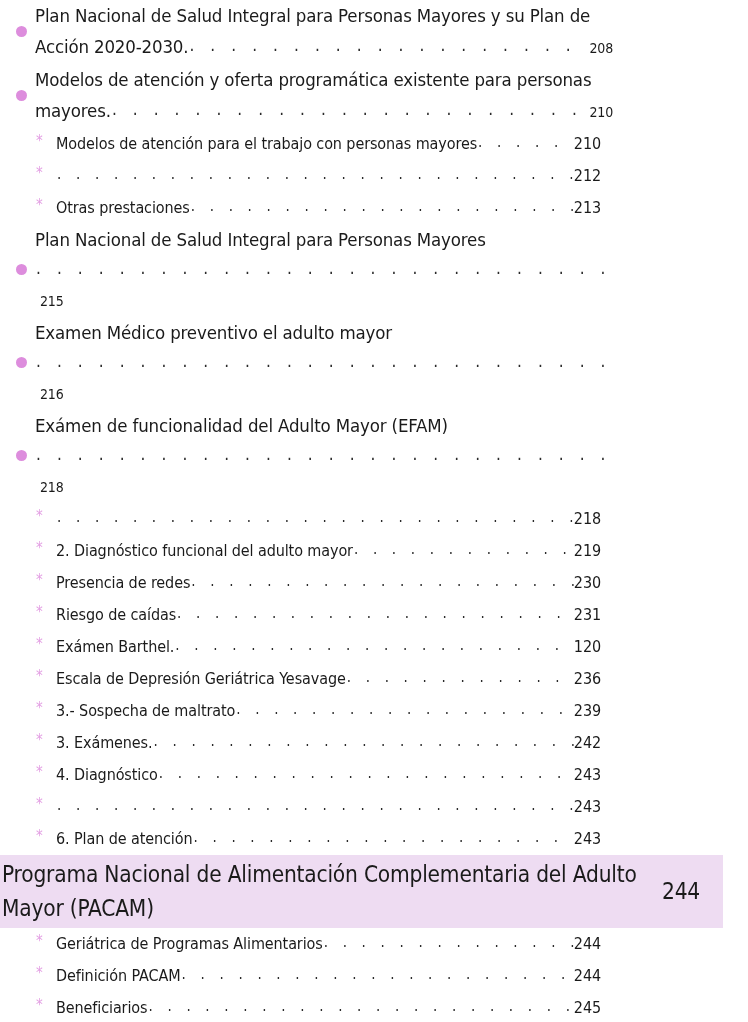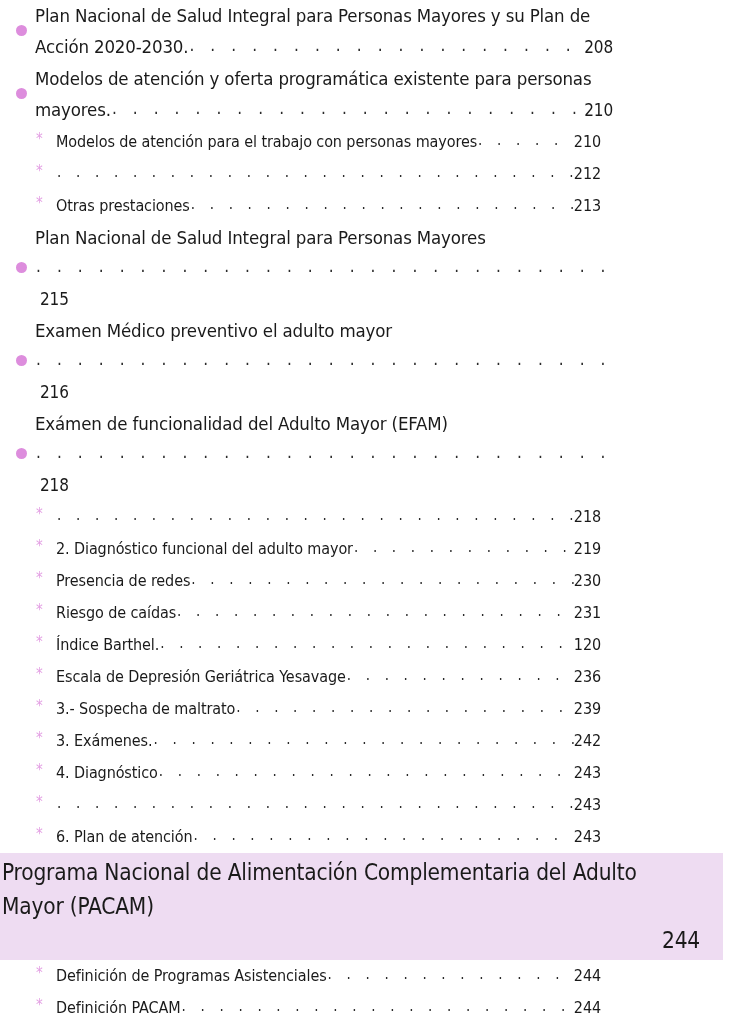--- a/index.html
+++ b/index.html
@@ -75,21 +75,21 @@
     white-space: nowrap;
     letter-spacing: 5.6px;
     font-size: 17px;
     color: #2a2a2a;
     margin-left: 1px;
   }
   .lvl1 .page {
     flex: 0 0 auto;
     text-align: right;
     padding-left: 5px;
-    font-size: 17px;
+    font-size: 14px;
   }
 
   
   .lvl1.wrap { white-space: normal; }
   .lvl1.wrap .body { display: block; }
   .lvl1.wrap .body .line {
     display: flex;
     align-items: baseline;
   }
   .lvl1.wrap .body .line .title { white-space: nowrap; }
@@ -138,23 +138,22 @@
     font-size: 22.5px;
     line-height: 34px;
     padding: 2px 23px 3px 2px;
     box-sizing: border-box;
     width: 723px;
     letter-spacing: -0.2px;
     color: #1a1a1a;
   }
   .section .sect-line {
     display: flex;
-    align-items: flex-end;
+    align-items: center;
     justify-content: space-between;
-    flex-direction: column;
   }
   .section .sect-title {
     white-space: normal;
   }
   .section .sect-page {
     flex: 0 0 auto;
     padding-left: 12px;
     font-size: 22.5px;
   }
 </style>
@@ -257,21 +256,21 @@
       <span class="page">230</span>
     </div>
     <div class="row lvl2">
       <span class="marker">*</span>
       <span class="title">Riesgo de caídas</span>
       <span class="leader">. . . . . . . . . . . . . . . . . . . . . . . . . . . . . . . . . . . . . . . . . . . . . . . . . . . . . . . . . . . . . . . . . .</span>
       <span class="page">231</span>
     </div>
     <div class="row lvl2">
       <span class="marker">*</span>
-      <span class="title">Índice Barthel.</span>
+      <span class="title">Exámen Barthel.</span>
       <span class="leader">. . . . . . . . . . . . . . . . . . . . . . . . . . . . . . . . . . . . . . . . . . . . . . . . . . . . . . . . . . . . . . . . . .</span>
       <span class="page">120</span>
     </div>
     <div class="row lvl2">
       <span class="marker">*</span>
       <span class="title">Escala de Depresión Geriátrica Yesavage</span>
       <span class="leader">. . . . . . . . . . . . . . . . . . . . . . . . . . . . . . . . . . . . . . . . . . . . . . . . . . . . . . . . . . . . . . . . . .</span>
       <span class="page">236</span>
     </div>
     <div class="row lvl2">
@@ -304,21 +303,21 @@
       <span class="page">243</span>
     </div>
     <div class="section">
       <div class="sect-line">
         <span class="sect-title">Programa Nacional de Alimentación Complementaria del Adulto Mayor (PACAM)</span>
         <span class="sect-page">244</span>
       </div>
     </div>
     <div class="row lvl2">
       <span class="marker">*</span>
-      <span class="title">Definición de Programas Asistenciales</span>
+      <span class="title">Geriátrica de Programas Alimentarios</span>
       <span class="leader">. . . . . . . . . . . . . . . . . . . . . . . . . . . . . . . . . . . . . . . . . . . . . . . . . . . . . . . . . . . . . . . . . .</span>
       <span class="page">244</span>
     </div>
     <div class="row lvl2">
       <span class="marker">*</span>
       <span class="title">Definición PACAM</span>
       <span class="leader">. . . . . . . . . . . . . . . . . . . . . . . . . . . . . . . . . . . . . . . . . . . . . . . . . . . . . . . . . . . . . . . . . .</span>
       <span class="page">244</span>
     </div>
     <div class="row lvl2">

